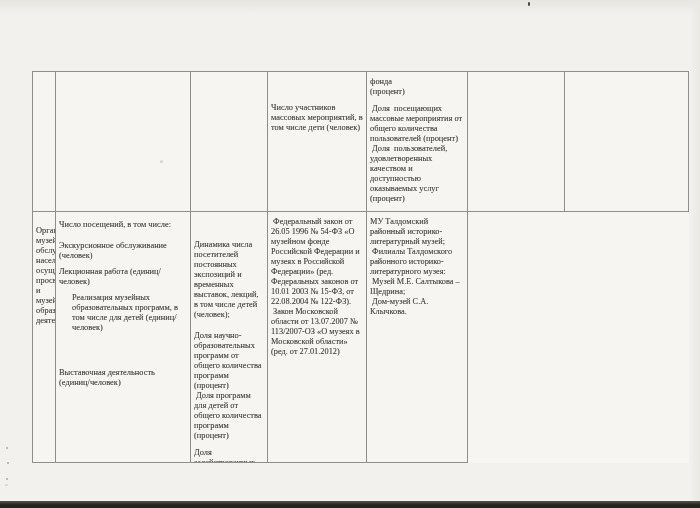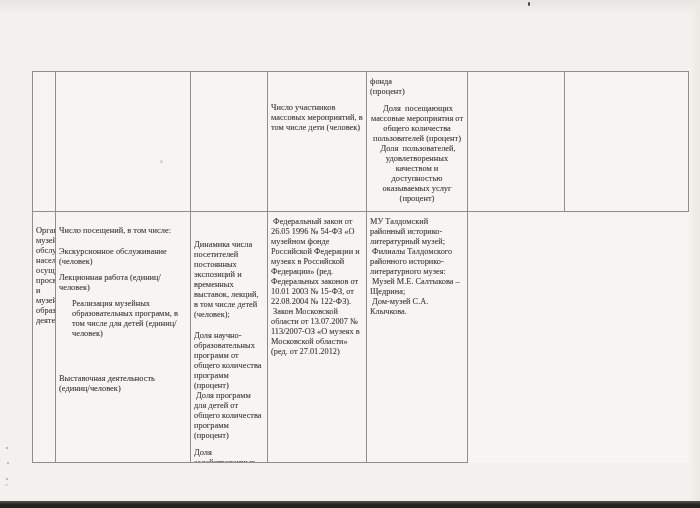--- a/index.html
+++ b/index.html
@@ -44,22 +44,22 @@
     font-size:8.4px;
     line-height:10px;
     overflow:hidden;
     text-shadow:0 0 0.5px rgba(73,72,68,0.5);
   }
   .para{white-space:pre-wrap;margin-top:5px;}
   .c-num{font-size:8.6px;padding-left:3px;}
   .r2 .para{margin-top:4px;}
   .r1-services .para:nth-child(1){margin-top:31px;}
   .r1-indicators .para:nth-child(1){margin-top:5px;}
-  .r1-indicators .para:nth-child(2){margin-top:7px;text-align:center;}
-  .r2-services .para:nth-child(1){margin-top:14px;}
+  .r1-indicators .para:nth-child(2){margin-top:7px;}
+  .r2-services .para:nth-child(1){margin-top:8px;}
   .r2-services .para:nth-child(2){margin-top:11px;}
   .r2-services .para:nth-child(3){margin-top:6px;}
   .r2-services .para:nth-child(4){margin-top:6px;margin-left:13px;}
   .r2-services .para:nth-child(5){margin-top:35px;}
   .r2-indicators .para:nth-child(1){margin-top:28px;}
   .r2-indicators .para:nth-child(2){margin-top:11px;}
   .r2-indicators .para:nth-child(3){margin-top:7px;}
   .c-legal,.c-institutions{line-height:10px;font-size:8.3px;}
   .c-legal .para,.c-institutions .para{margin-top:5px;}
   .speck{position:absolute;background:rgba(110,108,102,0.55);border-radius:50%;}

